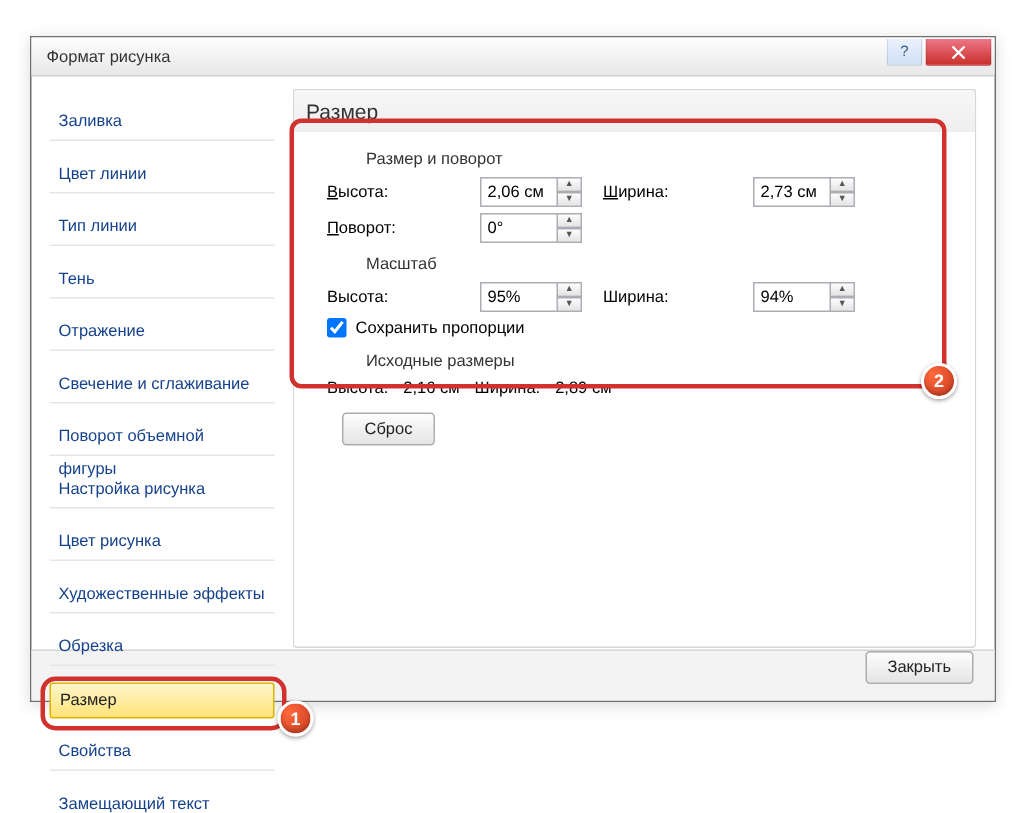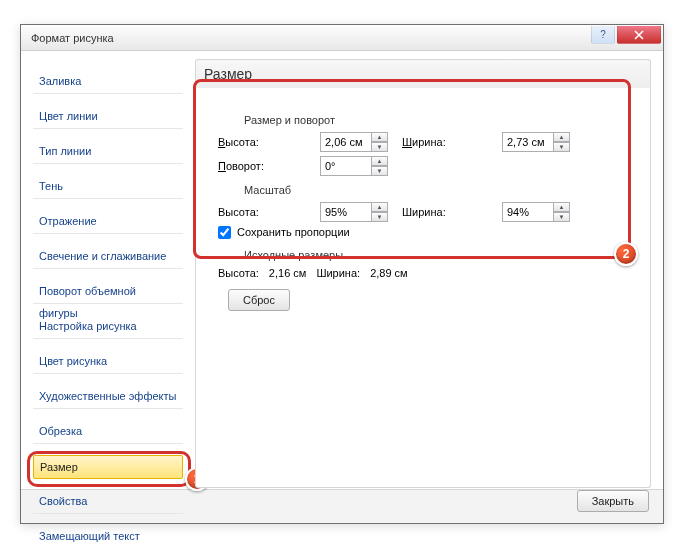--- a/index.html
+++ b/index.html
@@ -1,19 +1,19 @@
 <!DOCTYPE html>
 <html><head>
 <meta charset="utf-8">
 <style>
 * { box-sizing: border-box; margin: 0; padding: 0; font-family: "Segoe UI", Tahoma, sans-serif; font-size: 11px; }
 body { background: #fff; width: 685px; height: 542px; position: relative; }
 
 .window {
-  position: absolute; left: 20px; top: 24px; width: 644px; height: 500px;
+  position: absolute; left: 20px; top: 24px; width: 644px; height: 444px;
   border: 1px solid #707070; background: #fff;
   box-shadow: 0 2px 10px rgba(0,0,0,.15);
 }
 .titlebar {
   height: 26px; background: linear-gradient(#fdfdfd,#e8e8e8);
   border-bottom: 1px solid #d0d0d0;
   display: flex; align-items: center; padding-left: 10px;
   position: relative;
 }
 .titlebar .title { color: #333; }
@@ -55,37 +55,37 @@
 .panel-title {
   font-size: 14px; color: #333; padding: 6px 6px 6px 8px;
   background: linear-gradient(#f7f7f7,#eee);
   border: 1px solid #d6d6d6; border-bottom: none;
   border-radius: 3px 3px 0 0;
 }
 .panel {
   border: 1px solid #d6d6d6; border-top: none; padding: 10px 12px 12px 12px;
   height: calc(100% - 30px); background: #fff; border-radius: 0 0 3px 3px;
 }
-.group-label { color: #333; margin: 16px 0 6px 0; padding-left: 36px; }
+.group-label { color: #333; margin: 2px 0 6px 0; padding-left: 36px; }
 .row { display: flex; align-items: center; gap: 6px; margin: 4px 0; padding-left: 10px;}
 .lbl { width: 60px; }
 .lbl u { text-decoration: underline; }
 .spinbox { display: flex; }
 .spinbox input {
   width: 52px; height: 20px; border: 1px solid #abadb3; padding: 0 4px;
   background: #fff;
   margin-left: 36px;
 }
 .spin-btns { width: 16px; display: flex; flex-direction: column; }
 .spin-btns button {
   height: 10px; border: 1px solid #abadb3; border-left: none;
   background: linear-gradient(#fdfdfd,#e4e4e4); font-size: 6px; line-height: 6px;
   padding: 0; cursor: pointer; color: #555;
 }
-.chk { display: flex; gap: 6px; padding-left: 10px; margin: 3px 0;}
+.chk { display: flex; align-items: center; gap: 6px; padding-left: 10px; margin: 3px 0;}
 .chk input { width: 13px; height: 13px; }
 .annot2 {
   position: absolute; left: 4px; top: 28px; width: 438px; height: 180px;
   border: 3px solid #d2322d; border-radius: 8px; pointer-events: none;
 }
 .static-row { display: flex; gap: 10px; padding-left: 10px; margin-top: 4px;}
 .btn {
   height: 22px; padding: 0 14px; border: 1px solid #acacac;
   background: linear-gradient(#fdfdfd,#e4e4e4); border-radius: 3px; cursor: pointer;
   color: #222;

